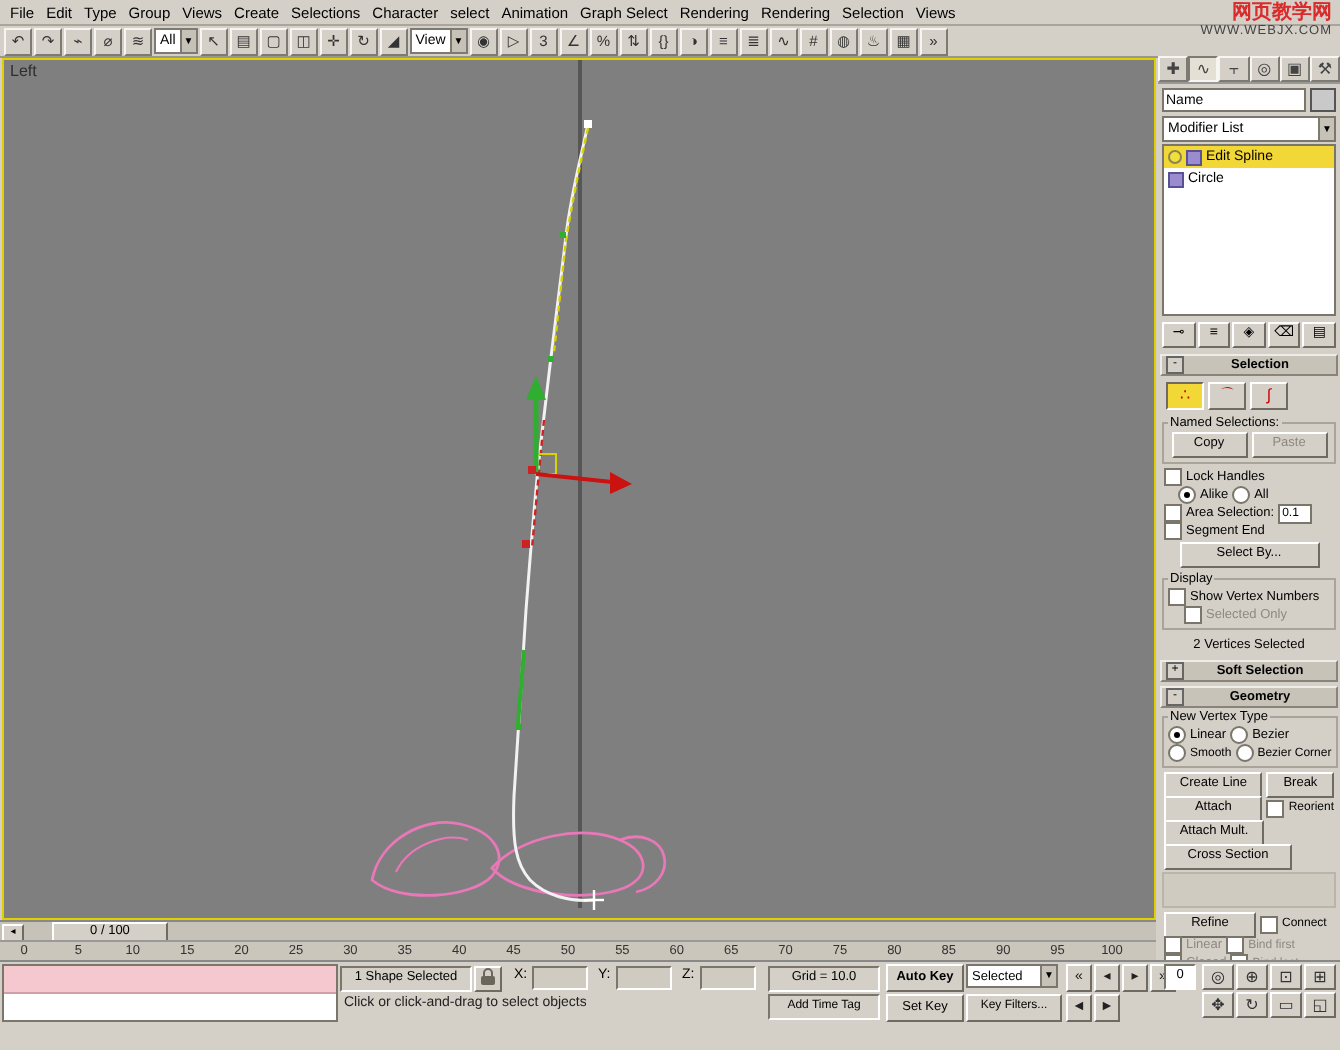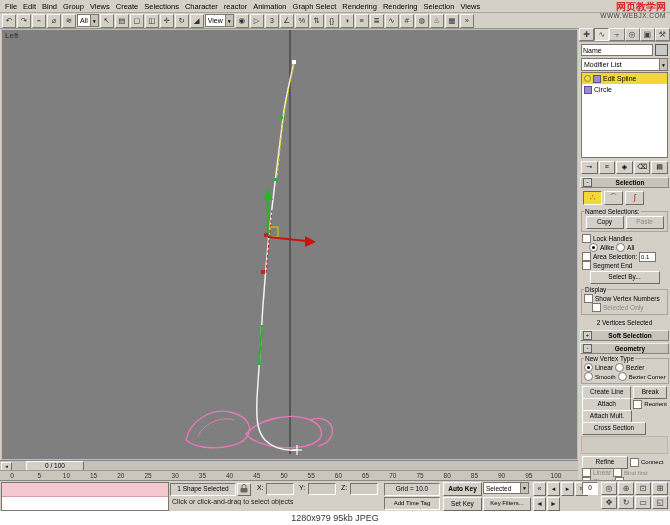--- a/index.html
+++ b/index.html
@@ -75,27 +75,27 @@
   .wm2{color:#444;font-size:6.5px;letter-spacing:.5px;text-transform:uppercase;}
 </style>
 </head>
 <body>
 
 <div class="root">
 
   <div class="menubar" id="menubar">
       <span class="menuitem">File</span>
       <span class="menuitem">Edit</span>
-      <span class="menuitem">Bind</span>
+      <span class="menuitem">Type</span>
       <span class="menuitem">Group</span>
       <span class="menuitem">Views</span>
       <span class="menuitem">Create</span>
       <span class="menuitem">Selections</span>
       <span class="menuitem">Character</span>
-      <span class="menuitem">reactor</span>
+      <span class="menuitem">select</span>
       <span class="menuitem">Animation</span>
       <span class="menuitem">Graph Select</span>
       <span class="menuitem">Rendering</span>
       <span class="menuitem">Rendering</span>
       <span class="menuitem">Selection</span>
       <span class="menuitem">Views</span>
     </div>
 
   <div class="toolbar">
     <span id="tb1" class="tgrp">
@@ -402,22 +402,19 @@
         <span class="navicon">⊕</span>
         <span class="navicon">⊡</span>
         <span class="navicon">⊞</span>
         <span class="navicon">✥</span>
         <span class="navicon">↻</span>
         <span class="navicon">▭</span>
         <span class="navicon">◱</span>
       </div>
   </div>
 
-  <div class="footer">
-    <span>1280x979  95kb  JPEG</span>
-  </div>
 
   <div class="watermark">
     <div class="wm1">网页教学网</div>
     <div class="wm2">www.webjx.com</div>
   </div>
 
 </div>
 
 </body></html>

